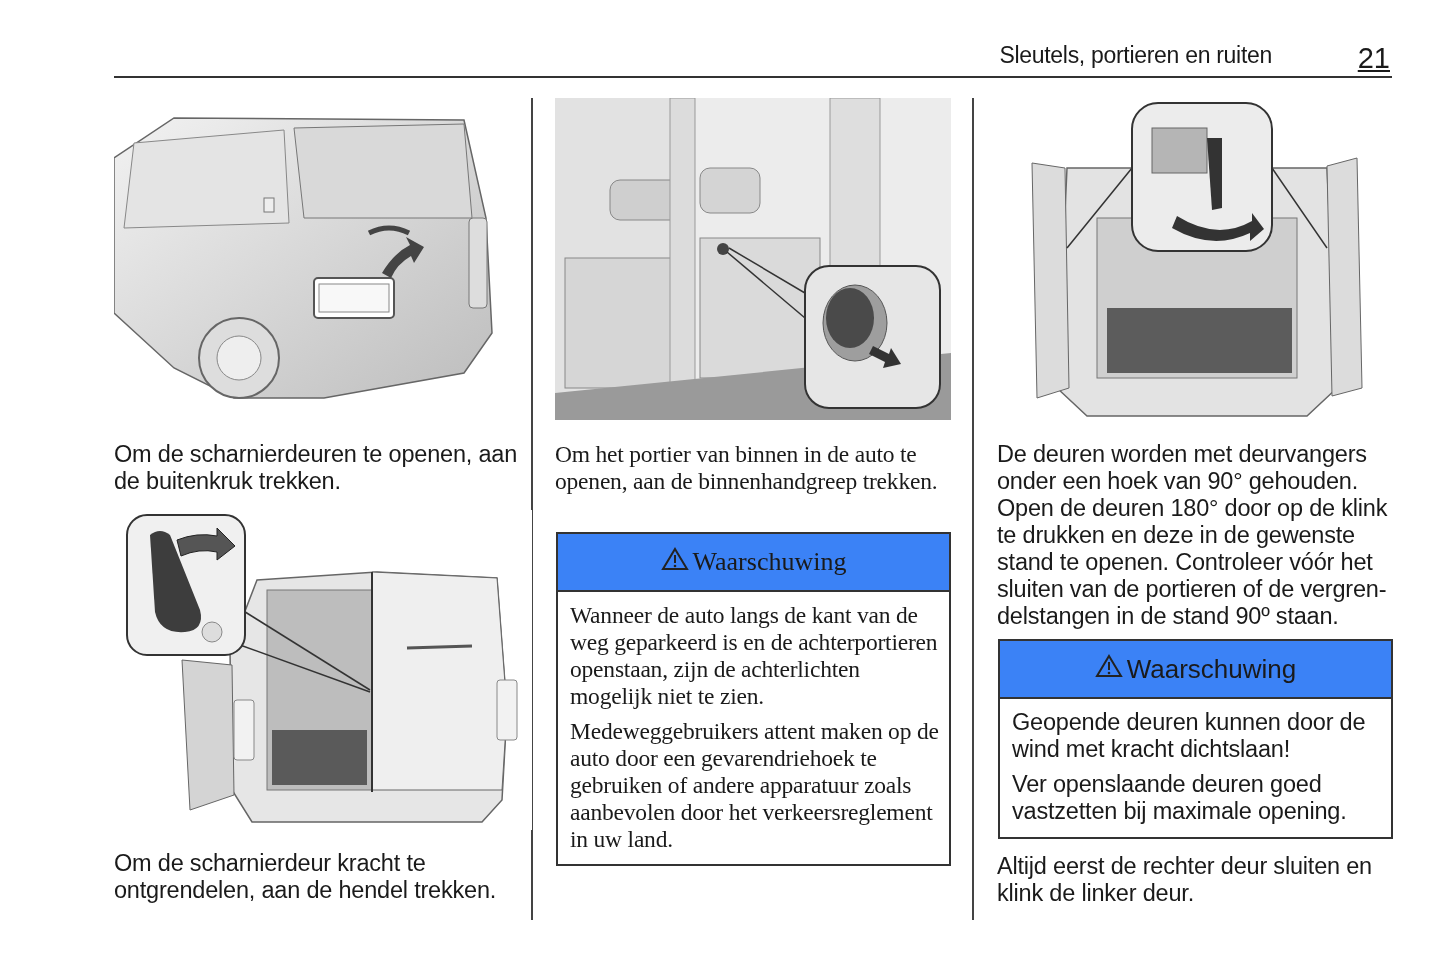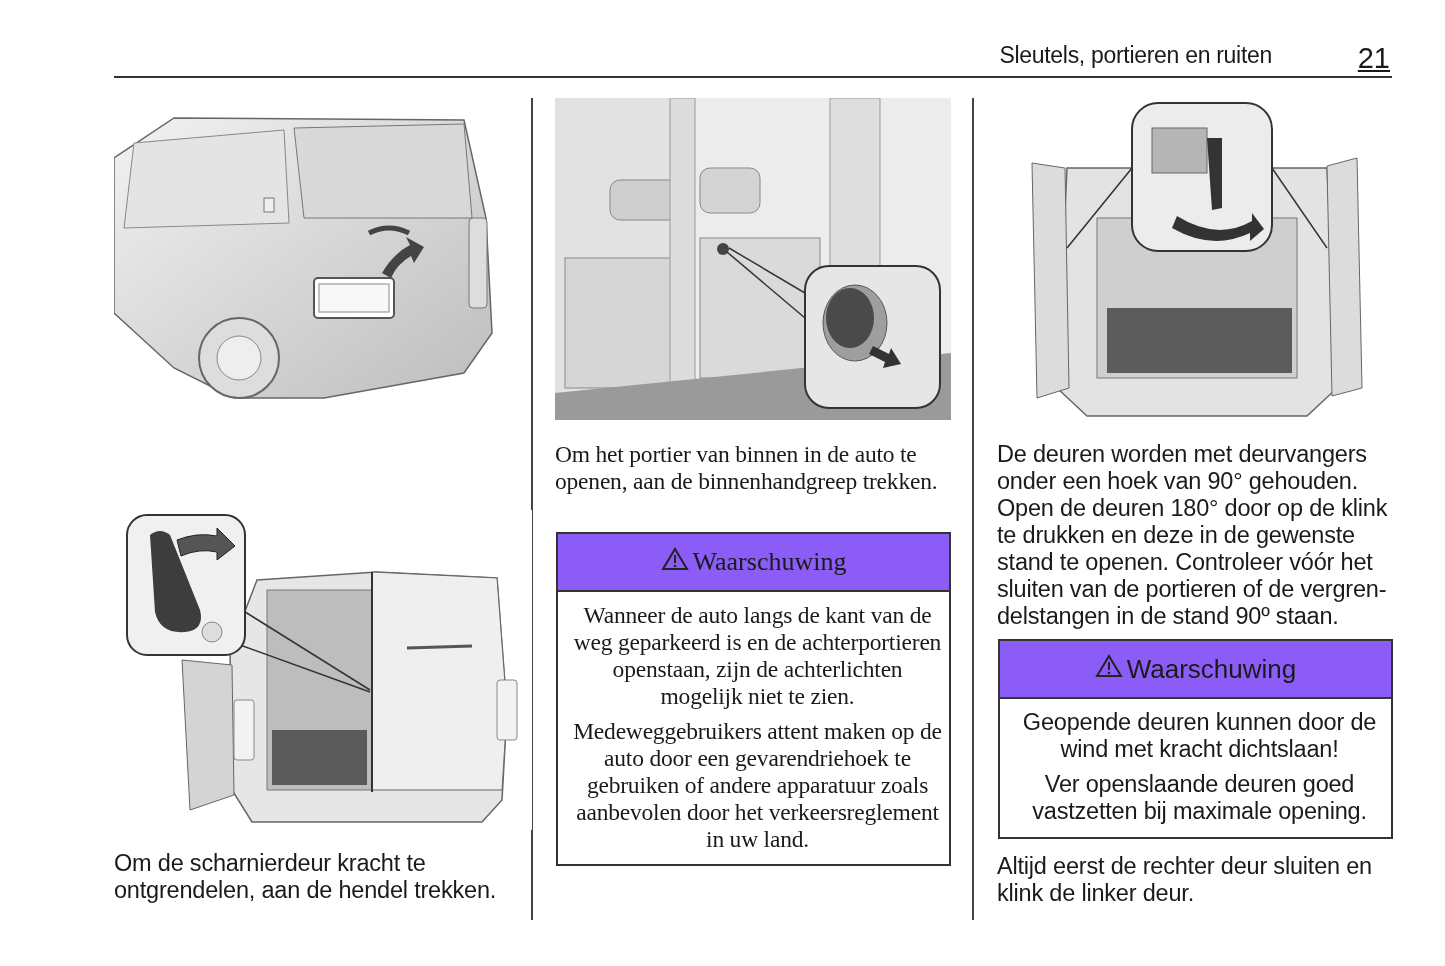--- a/index.html
+++ b/index.html
@@ -10,24 +10,24 @@
   .header-title { position:absolute; right:120px; top:2px; font-size:23px; letter-spacing:-0.3px; }
   .header-page { position:absolute; right:2px; top:2px; font-size:29px;text-decoration:underline; }
   .col { position:absolute; top:98px; }
   .col1 { left:114px; width:410px; }
   .col2 { left:555px; width:396px;font-family:Liberation Serif, serif; }
   .col3 { left:997px; width:396px; }
   .vrule { position:absolute; top:98px; width:2px; height:822px; background:#444; }
   .figure { position:relative; background:#fff; overflow:hidden; }
   .para { font-size:23.5px; line-height:27px; margin:0; letter-spacing:-0.2px; }
   .warn { border:2px solid #333; box-sizing:border-box; }
-  .warn-head { background:#8b5cf6; border-bottom:2px solid #333; height:56px;
+  .warn-head { background:#3b82f6; border-bottom:2px solid #333; height:56px;
                display:flex; align-items:center; justify-content:center; font-size:26px; }
   .warn-head .tri { display:inline-block; margin-right:4px; }
-  .warn-body { padding:10px 4px 10px 12px;text-align:center; }
+  .warn-body { padding:10px 4px 10px 12px; }
   .warn-body p { font-size:23.5px; line-height:27px; margin:0 0 8px 0; letter-spacing:-0.2px; }
   .warn-body p:last-child { margin-bottom:0; }
 </style>
 </head>
 <body>
 
 <div class="header">
   <span class="header-title">Sleutels, portieren en ruiten</span>
   <span class="header-page">21</span>
 </div>
@@ -50,20 +50,21 @@
       <rect x="200" y="180" width="80" height="40" rx="4" fill="#fff" stroke="#555" stroke-width="2"></rect>
       <rect x="205" y="186" width="70" height="28" fill="#f8f8f8" stroke="#888"></rect>
       <path d="M255,135 q20,-10 40,0" stroke="#444" stroke-width="5" fill="none"></path>
       <path d="M268,175 q12,-20 28,-28 l-4,-8 l18,10 l-10,16 l-3,-7 q-14,8 -20,22 z" fill="#444"></path>
       <circle cx="125" cy="260" r="40" fill="#ddd" stroke="#666" stroke-width="2"></circle>
       <circle cx="125" cy="260" r="22" fill="#eee" stroke="#888"></circle>
       <rect x="355" y="120" width="18" height="90" rx="4" fill="#ddd" stroke="#777"></rect>
       <rect x="150" y="100" width="10" height="14" fill="#eee" stroke="#777"></rect>
     </svg>
   </div>
+  <p class="para" style="position:absolute;top:343px;left:0;width:410px;">Om de scharnierdeuren te openen, aan de buitenkruk trekken.</p>
 
   <div class="figure" style="position:absolute;top:412px;left:8px;width:410px;height:320px;">
     <svg width="410" height="320" viewBox="0 0 410 320">
       <path d="M135,70 L255,62 L375,68 L385,200 L380,290 L360,312 L130,312 L110,280 L108,140 Z" fill="#e6e6e6" stroke="#666" stroke-width="1.5"></path>
       <rect x="145" y="80" width="105" height="200" fill="#bdbdbd" stroke="#777"></rect>
       <rect x="150" y="220" width="95" height="55" fill="#5a5a5a"></rect>
       <path d="M250,62 L375,68 L385,200 L380,280 L250,280 Z" fill="#efefef" stroke="#666"></path>
       <line x1="250" y1="62" x2="250" y2="282" stroke="#333" stroke-width="2"></line>
       <path d="M285,138 L350,136" stroke="#555" stroke-width="3"></path>
       <path d="M60,150 L110,155 L112,285 L68,300 Z" fill="#d4d4d4" stroke="#666"></path>

